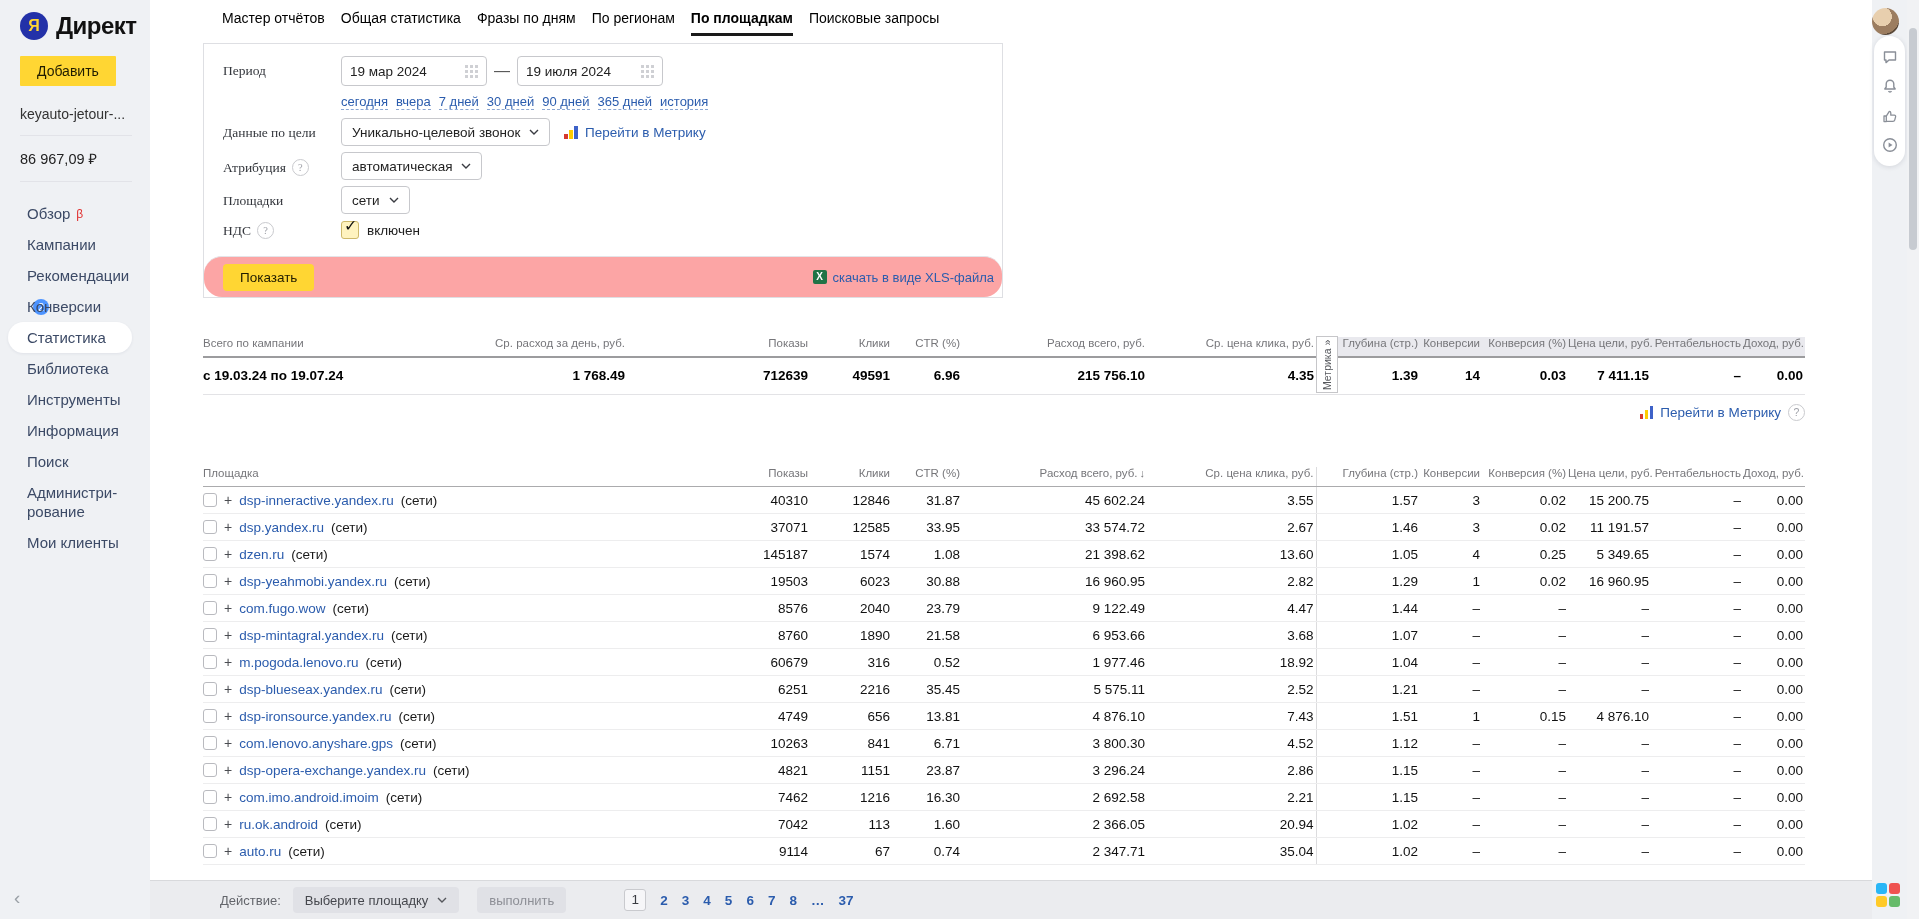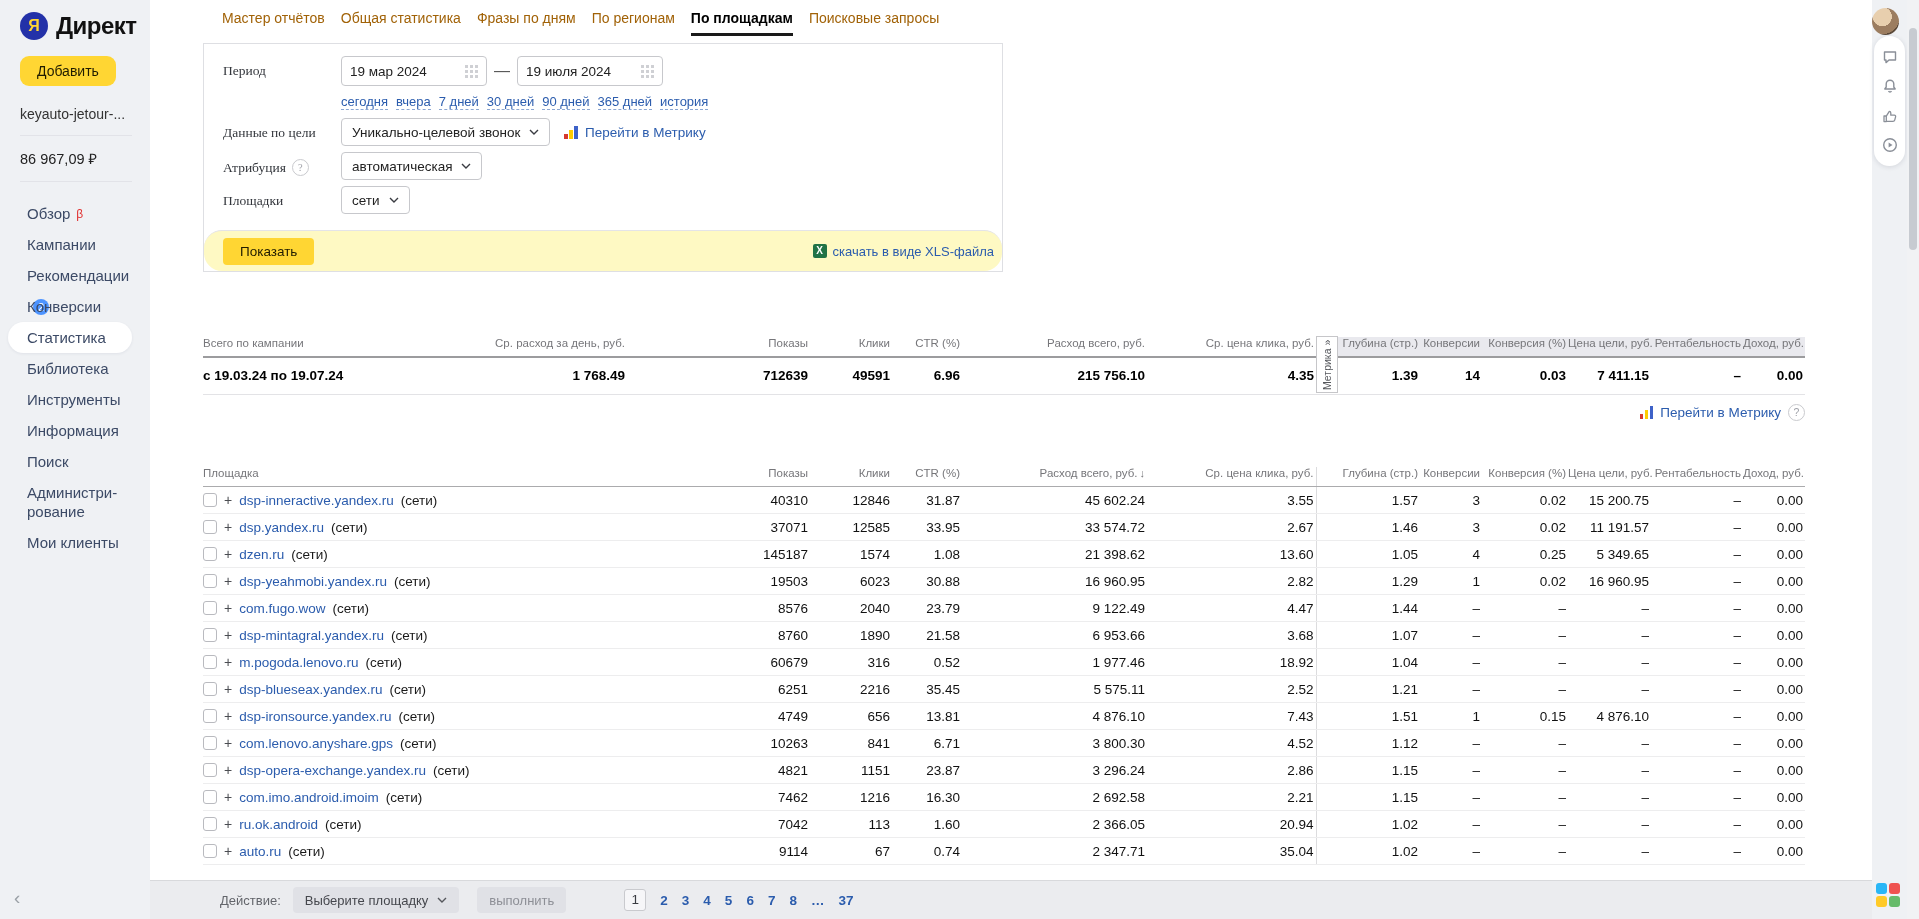--- a/index.html
+++ b/index.html
@@ -6,40 +6,40 @@
   body{width:1919px;height:919px;position:relative;overflow:hidden;
        background:var(--page-bg,#eff1f4);font-family:"Liberation Sans",sans-serif;color:#1a1a1a;}
   a{cursor:pointer;text-decoration:none;}
 
   
   #sidebar{position:absolute;left:0;top:0;width:150px;height:100%;box-sizing:border-box;padding:12px 0 0 20px;}
   .logo-row{display:flex;align-items:center;gap:8px;}
   .logo-circle{width:28px;height:28px;border-radius:50%;background:#2331a8;display:flex;align-items:center;justify-content:center;
                color:var(--accent-yellow,#ffd633);font-weight:bold;font-size:16px;}
   .logo-text{font-size:24px;font-weight:bold;letter-spacing:-0.5px;color:#111;}
-  .add-btn{margin-top:16px;display:inline-block;background:var(--accent-yellow,#ffd633);border:none;border-radius:9px;
+  .add-btn{margin-top:16px;display:inline-block;background:var(--accent-yellow,#ffd633);border:none;border-radius:1px;
            padding:7px 17px;font-size:14px;font-family:inherit;color:#201c00;cursor:pointer;}
   .account{margin-top:20px;font-size:14px;color:#333;}
   .side-divider{border:none;border-top:1px solid #e2e3e8;width:112px;margin:13px 0 12px -0px;}
   .balance{font-size:14.5px;color:#222;}
   #side-nav{margin-top:16px;}
   .side-item{position:relative;height:31px;line-height:31px;font-size:15px;color:#3c4a66;padding-left:7px;cursor:pointer;white-space:pre-line;}
   .side-item .side-label{white-space:pre-line;text-align:right;}
   .side-item.two{height:50px;line-height:19px;padding-top:6px;box-sizing:border-box;}
   .side-item.selected{background:#fff;border-radius:16px;margin-left:-12px;padding-left:19px;width:105px;
                       box-shadow:0 1px 3px rgba(30,40,80,.07);}
   .sbadge.beta{color:var(--beta-red,#e03131);font-size:12px;margin-left:6px;position:relative;top:-1px;}
   .sbadge.count{display:inline-block;margin-left:6px;width:16px;height:16px;line-height:16px;border-radius:50%;
                 background:var(--badge-blue,#4d94ff);color:#fff;font-size:11px;text-align:center;vertical-align:1px;}
   #collapse{position:absolute;left:14px;bottom:10px;font-size:19px;color:#9aa0a6;cursor:pointer;}
 
   
   #content{position:absolute;left:150px;top:0;width:1722px;height:919px;background:#fff;}
   #tabs{position:absolute;left:72px;top:10px;display:flex;gap:16px;align-items:flex-end;}
-  .tab{font-size:14px;color:#a16207;padding-bottom:7px;border-bottom:3px solid transparent;}
+  .tab{font-size:14px;color:#000000;padding-bottom:7px;border-bottom:3px solid transparent;}
   .tab.selected{color:#000;font-weight:bold;border-bottom-color:#1a1a1a;}
 
   
   #filter-card{position:absolute;left:53px;top:43px;width:800px;box-sizing:border-box;border:1px solid #dedfe3;background:#fff;}
   .card-body{padding:12px 0 10px 19px;}
   .f-row{display:flex;margin-bottom:6px;}
   .f-label{width:118px;padding-top:7px;font-size:13.5px;color:#33363c;flex:none;font-family:Liberation Serif, serif;}
   .date-box{width:146px;height:30px;border:1px solid #c7c8cc;border-radius:4px;box-sizing:border-box;display:flex;align-items:center;
             padding:0 8px;font-size:13.5px;color:#222;background:#fff;justify-content:space-between;cursor:text;}
   .dash{padding:6px 7px 0;color:#555;}
@@ -48,21 +48,21 @@
   .select-box{height:28px;border:1px solid #c7c8cc;border-radius:4px;box-sizing:border-box;display:flex;align-items:center;gap:9px;
               padding:0 10px;font-size:13.5px;color:#222;background:#fff;cursor:pointer;}
   .chev{width:10px;height:6px;flex:none;}
   .q-ic{display:inline-block;width:15px;height:15px;border-radius:50%;border:1px solid #c9cace;color:#9fa1a8;font-size:10.5px;
         text-align:center;line-height:15px;margin-left:6px;vertical-align:1px;}
   .metrika-link{display:flex;align-items:center;gap:7px;margin-left:14px;font-size:13.5px;color:var(--link-blue,#2b5cad);}
   .vat-row{display:flex;align-items:center;margin-top:6px;height:20px;}
   .cbx{width:16px;height:16px;border:1px solid #cdb86a;border-radius:3px;background:#fff3bf;position:relative;flex:none;cursor:pointer;}
   .cbx .mark{position:absolute;left:2px;top:-6px;font-size:16px;color:#111;}
   .vat-label{margin-left:8px;font-size:13.5px;color:#222;}
-  .card-foot{background:#fef9c3;border-top:1px solid #e4e4e8;height:40px;display:flex;align-items:center;position:relative;border-radius:18px;}
+  .card-foot{background:#fca5a5;border-top:1px solid #e4e4e8;height:40px;display:flex;align-items:center;position:relative;border-radius:18px;}
   .show-btn{margin-left:19px;background:var(--accent-yellow,#ffd633);border:none;border-radius:4px;height:27px;padding:0 17px;
             font-size:13.5px;font-family:inherit;color:#201c00;cursor:pointer;}
   .xls-link{position:absolute;right:8px;display:flex;align-items:center;gap:6px;font-size:13px;color:var(--link-blue,#2b5cad);}
   .xls-ic{width:14px;height:14px;background:#217346;border-radius:2px;color:#fff;font-size:10px;font-weight:bold;
           text-align:center;line-height:14px;flex:none;}
 
   
   table{border-collapse:collapse;table-layout:fixed;width:1602px;}
   th{font-weight:normal;font-size:11.5px;color:#76767a;text-align:right;padding:0 2px 7px 0;vertical-align:bottom;white-space:nowrap;overflow:visible;}
   th.h-name{text-align:left;padding-left:0;}
@@ -244,20 +244,27 @@
       <div class="f-row">
         <div class="f-label">Площадки</div>
         <div class="select-box">
           <span>сети</span>
           <svg class="chev" viewBox="0 0 10 6">
               <path d="M1 1l4 4 4-4" fill="none" stroke="#3a3c42" stroke-width="1.4"></path>
             </svg>
         </div>
       </div>
 
+      <div class="f-row vat-row">
+        <div class="f-label" style="padding-top:0;"><span>НДС</span><span class="q-ic">?</span></div>
+        <span class="cbx">
+            <span class="mark">✓</span>
+          </span>
+        <span class="vat-label">включен</span>
+      </div>
     </div>
     <div class="card-foot">
       <button class="show-btn">Показать</button>
       <a class="xls-link">
         <span class="xls-ic">X</span>
         <span>скачать в виде XLS-файла</span>
       </a>
     </div>
   </div>
 

